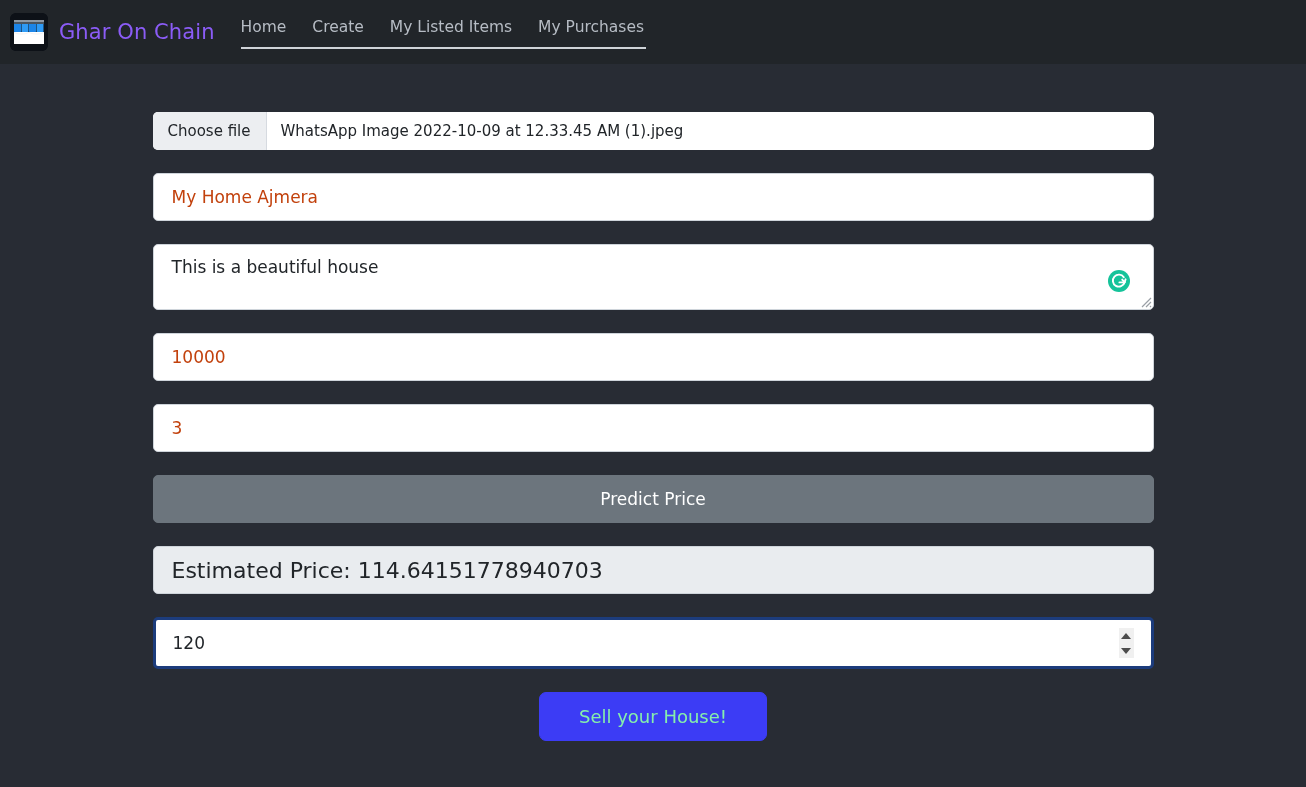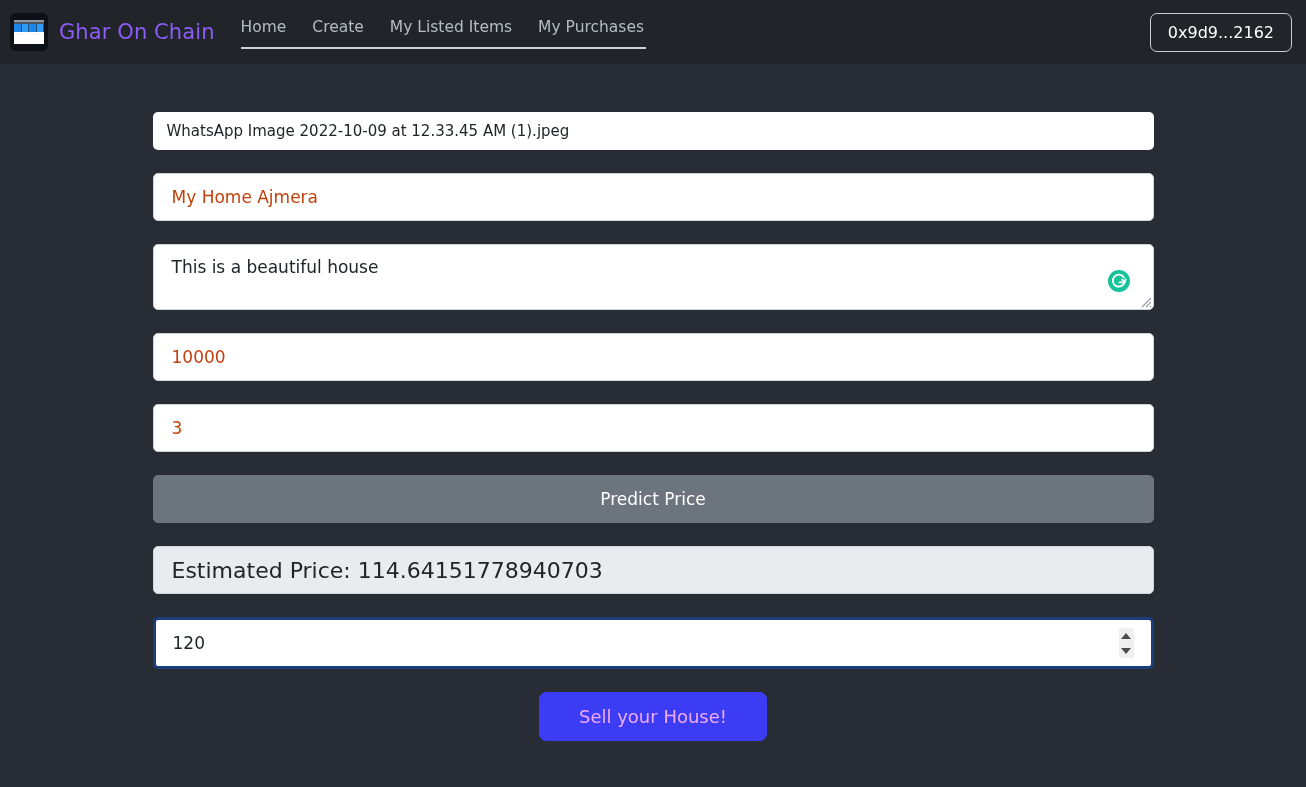--- a/index.html
+++ b/index.html
@@ -229,21 +229,21 @@
 
   .submit-wrap {
     display: flex;
     justify-content: center;
     margin-top: 22px;
   }
   .btn-primary {
     background: #3c3cf5;
     border: 1px solid #3c3cf5;
     border-radius: 7px;
-    color: #f0abfc;
+    color: #86efac;
     font-size: 18px;
     font-family: inherit;
     padding: 13px 39px;
     cursor: pointer;
   }
 </style>
 </head>
 <body>
 
 <div class="navbar">
@@ -262,27 +262,27 @@
     <span class="brand-text">Ghar On Chain</span>
   </div>
 
   <div class="nav-links">
     <a class="nav-link" href="#">Home</a>
     <a class="nav-link" href="#">Create</a>
     <a class="nav-link" href="#">My Listed Items</a>
     <a class="nav-link" href="#">My Purchases</a>
   </div>
 
-  <button class="wallet-btn">0x9d9...2162</button>
 </div>
 
 <div class="form-wrap">
 
   <div class="row">
     <div class="file-row">
+      <button class="file-btn">Choose file</button>
       <div class="file-name">WhatsApp Image 2022-10-09 at 12.33.45 AM (1).jpeg</div>
     </div>
   </div>
 
   <div class="row">
     <div class="text-input">My Home Ajmera</div>
   </div>
 
   <div class="row">
     <div class="textarea-box">

